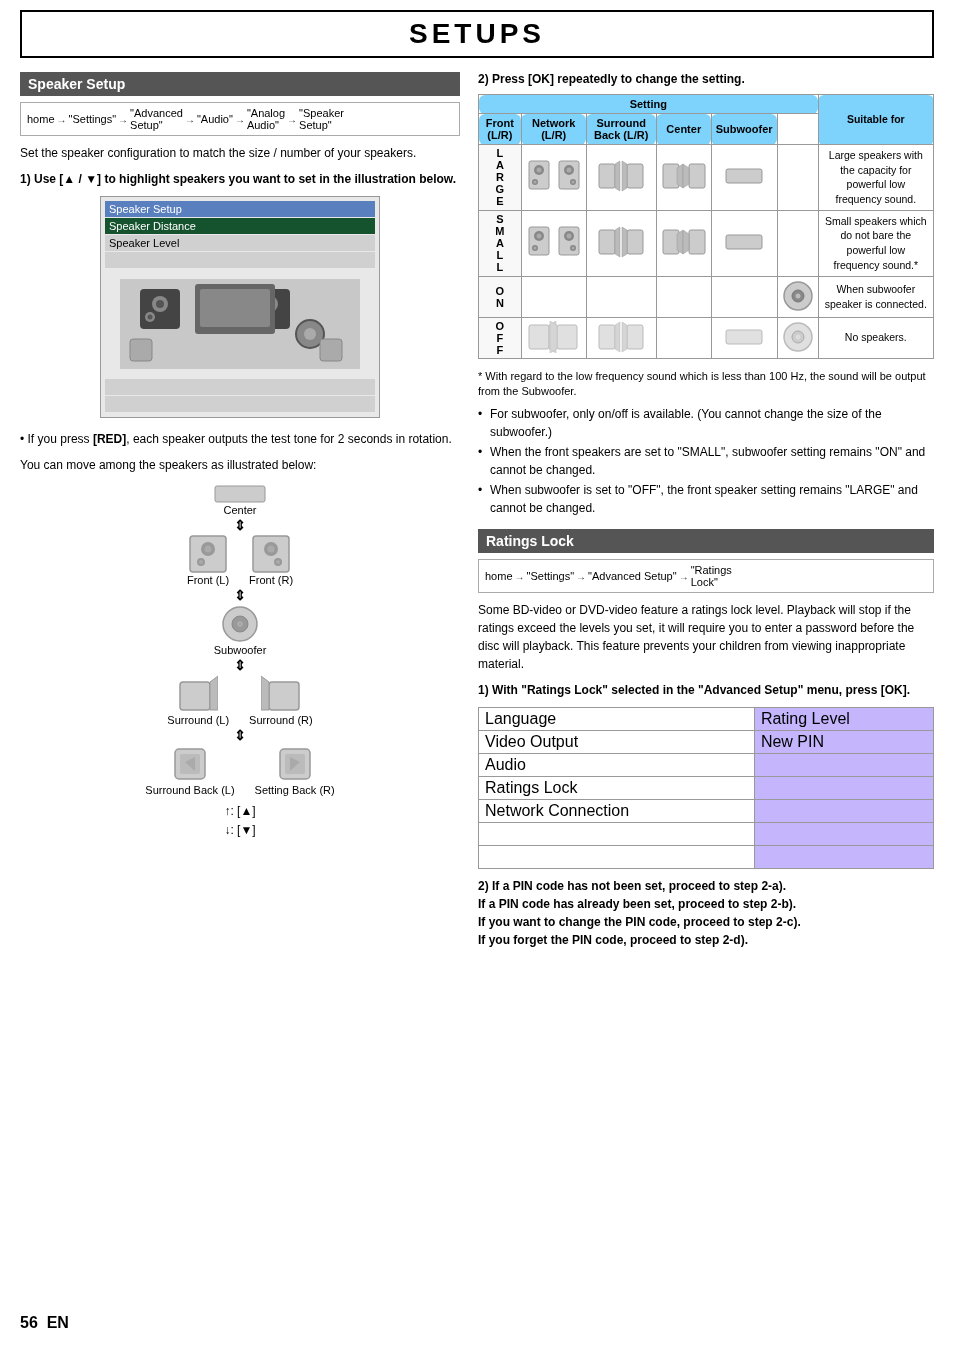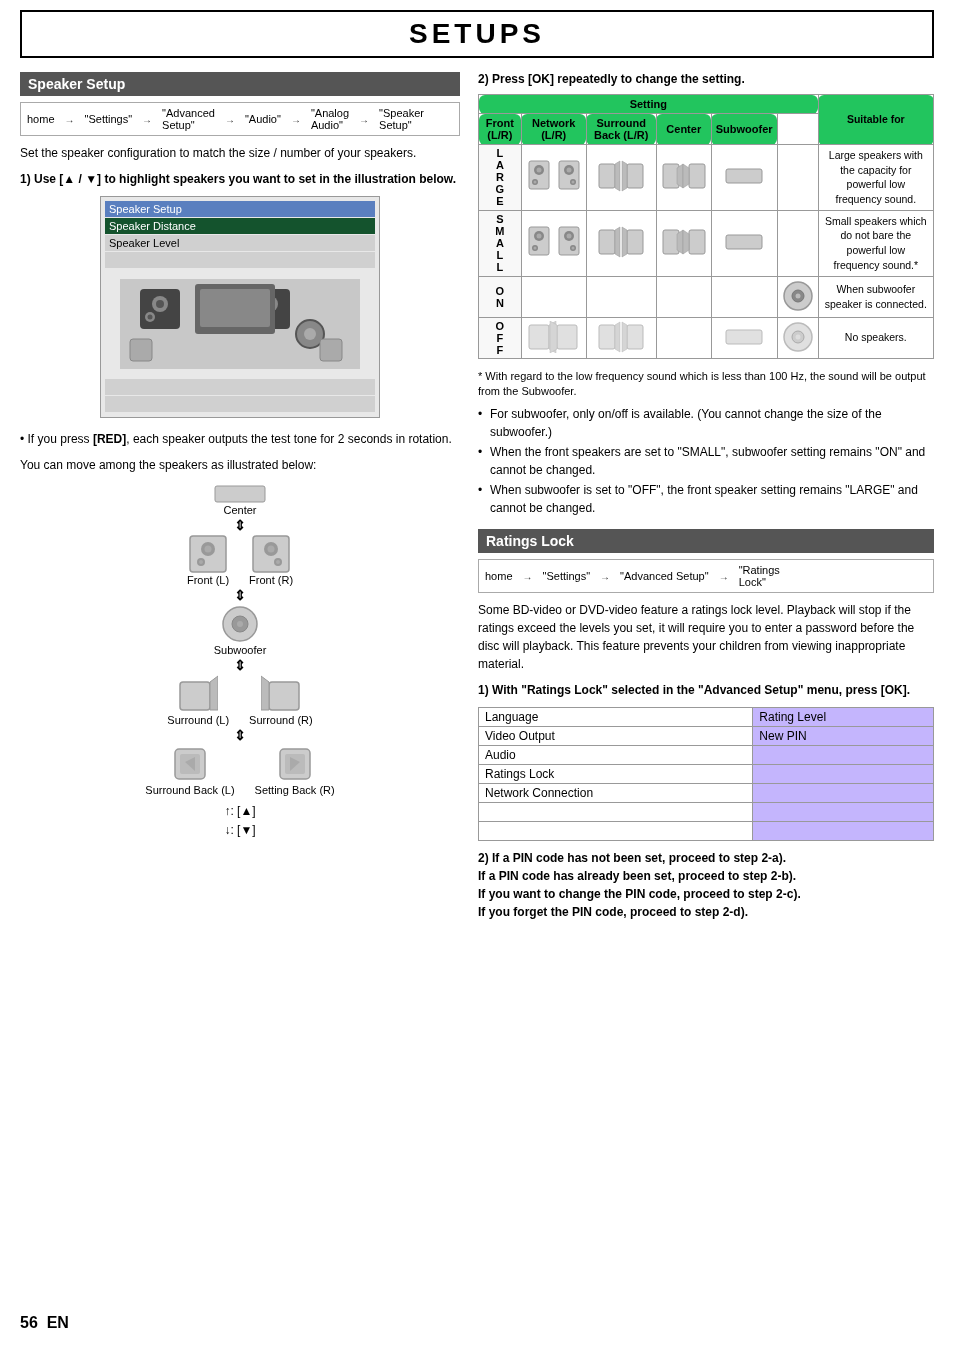--- a/index.html
+++ b/index.html
@@ -45,21 +45,21 @@
       padding: 4px 8px;
       margin-bottom: 6px;
     }
     .breadcrumb-box {
       border: 1px solid #aaa;
       padding: 4px 6px;
       font-size: 11px;
       display: flex;
       align-items: center;
       flex-wrap: wrap;
-      gap: 10px;
+      gap: 2px;
       margin-bottom: 8px;
     }
     .breadcrumb-box .arrow {
       font-size: 10px;
       color: #333;
     }
     .section-text {
       font-size: 12px;
       margin-bottom: 8px;
       line-height: 1.5;
@@ -155,21 +155,21 @@
       margin-bottom: 10px;
       font-size: 11px;
     }
     .settings-table th, .settings-table td {
       border: 1px solid #999;
       text-align: center;
       padding: 3px 4px;
       vertical-align: middle;
     }
     .settings-table th {
-      background: #22c55e;
+      background: #7dd3fc;
       font-weight: bold;
       border-radius: 6px;
     }
     .settings-table .row-label {
       font-weight: bold;
       writing-mode: horizontal-tb;
       text-align: center;
       font-size: 11px;
       padding: 2px;
       background: #f8f8f8;
@@ -191,21 +191,21 @@
       content: "* ";
     }
     
     .ratings-section {
       margin-top: 12px;
     }
     .ratings-table {
       width: 100%;
       border-collapse: collapse;
       margin: 6px 0 8px 0;
-      font-size: 12px;
+      font-size: 16px;
     }
     .ratings-table td {
       border: 1px solid #999;
       padding: 2px 6px;
     }
     .ratings-table td.col-right {
       background: #c4b5fd;
     }
     .step-text {
       font-size: 12px;

